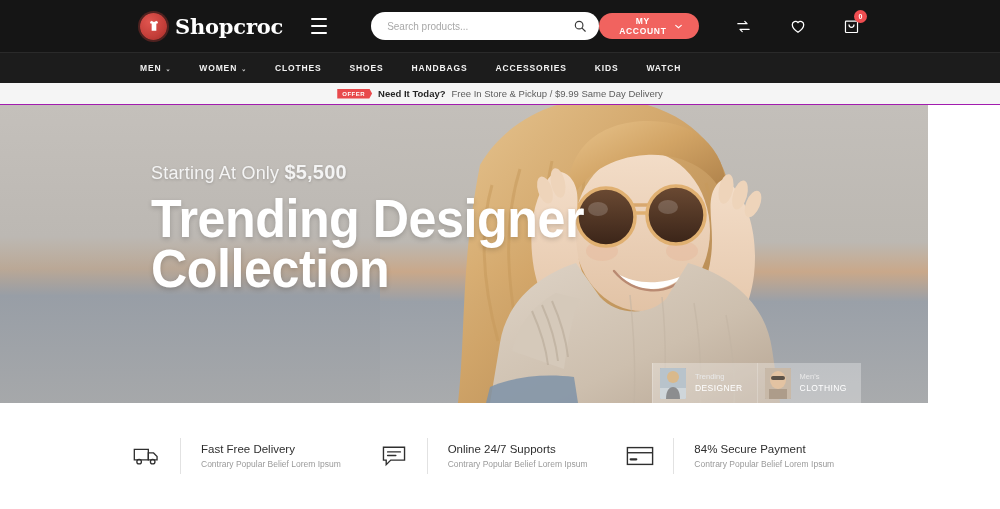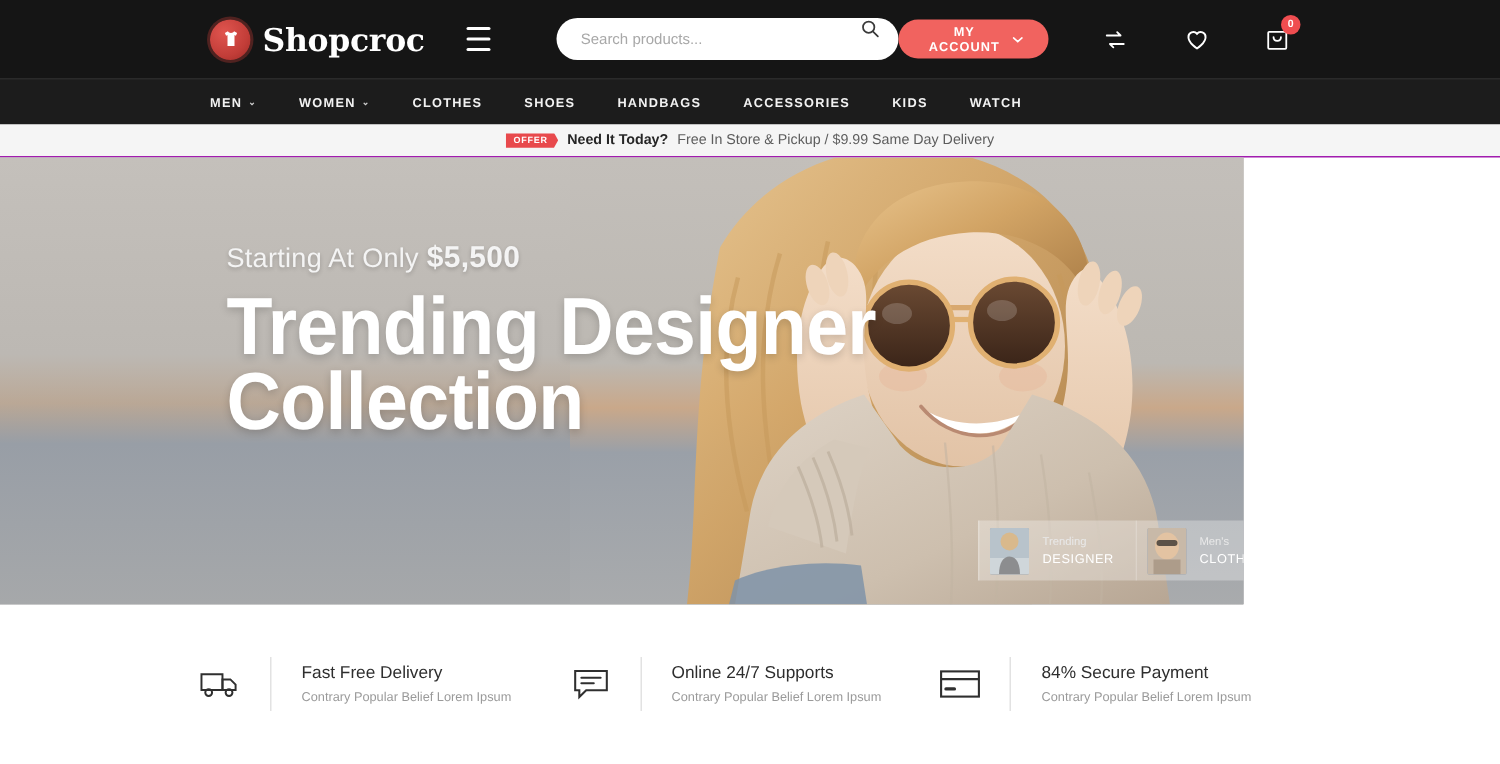--- a/index.html
+++ b/index.html
@@ -32,21 +32,21 @@
     margin-left: 28px; width: 22px; height: 16px;
     display: flex; flex-direction: column; justify-content: space-between;
     cursor: pointer;
   }
   .hamburger span { display: block; height: 2px; background: #fff; border-radius: 1px; }
 
   .search-wrap {
     margin-left: 44px;
     width: 303px; height: 28px;
     background: #fff; border-radius: 14px;
-    display: flex; 
+    display: flex; align-items: center;
     padding: 0 12px 0 16px;
   }
   .search-input {
     flex: 1; border: none; outline: none;
     font-size: 10px; color: #8d8d8d;
     font-family: "Liberation Sans", sans-serif;
     background: transparent;
   }
   .search-input::placeholder { color: #a8a8a8; }
   .search-icon { width: 14px; height: 14px; flex: none; }
@@ -100,21 +100,21 @@
     background: #e8494c; color: #fff;
     font-size: 6px; font-weight: 700; letter-spacing: .5px;
     padding: 2px 7px 2px 5px;
     clip-path: polygon(0 0, 92% 0, 100% 50%, 92% 100%, 0 100%);
   }
   .offer-strong { font-size: 9.5px; font-weight: 700; color: #262626; }
   .offer-normal { font-size: 9.5px; font-weight: 400; color: #5d5d5d; }
 
   
   .hero {
-    position: relative; height: 298px; width: 829px;
+    position: relative; height: 298px; width: 928px;
     overflow: hidden;
     background: linear-gradient(177deg, #b7b4b0 0%, #b2b0ad 34%, #a8a8a8 52%, #9fa1a3 70%, #aeaeae 100%);
   }
   .hero-sky {
     position: absolute; inset: 0;
     background:
       linear-gradient(180deg, rgba(196,192,187,1) 0%, rgba(188,184,179,1) 44%,
         rgba(199,166,134,0.55) 55%, rgba(152,158,166,1) 64%, rgba(166,168,170,1) 100%);
   }
   .hero-model {
@@ -133,21 +133,21 @@
   .hero-title {
     color: #ffffff; font-size: 54px; line-height: 0.92;
     font-weight: 700; letter-spacing: -0.5px;
     font-family: "Liberation Sans Narrow", "Liberation Sans", sans-serif;
     transform: scaleX(0.93); transform-origin: left top;
     text-shadow: 0 2px 6px rgba(0,0,0,.18);
   }
 
   
   .promos {
-    position: absolute; left: 652px; bottom: 16px; z-index: 6;
+    position: absolute; left: 652px; bottom: 0; z-index: 6;
     display: flex; height: 40px;
   }
   .promo {
     display: flex; align-items: center; gap: 9px;
     background: rgba(255,255,255,0.30);
     padding: 0 14px 0 7px; cursor: pointer;
     border-left: 1px solid rgba(255,255,255,0.22);
   }
   .promo-thumb {
     width: 26px; height: 31px; flex: none;

